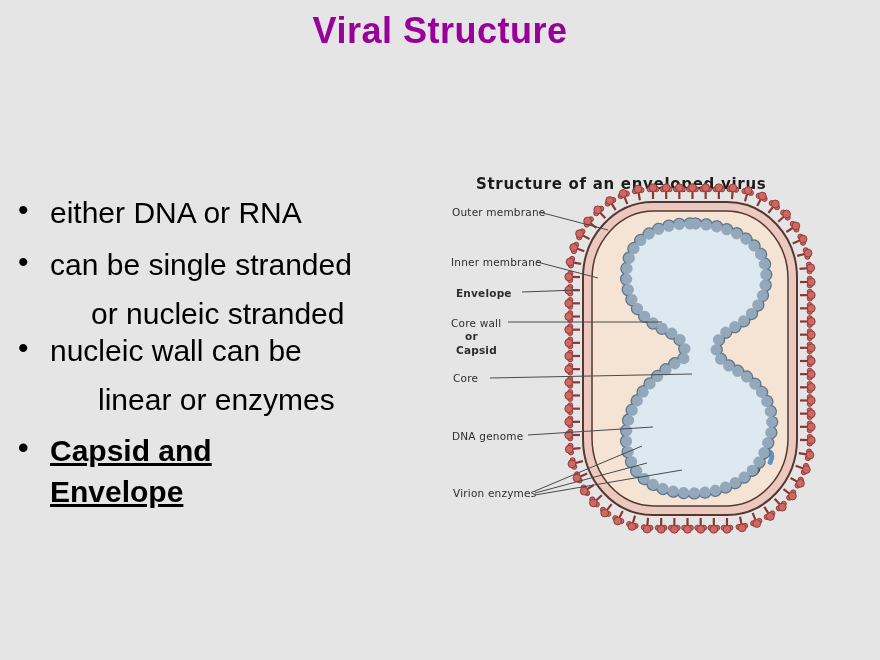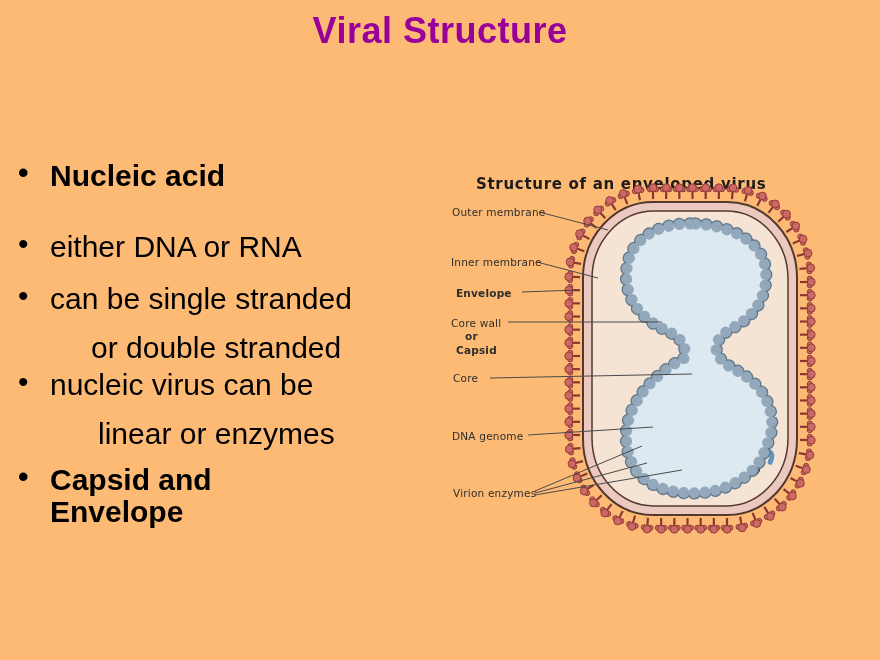--- a/index.html
+++ b/index.html
@@ -1,67 +1,64 @@
 <!DOCTYPE html>
 <html><head>
 <meta charset="utf-8">
 <style>
   html,body{margin:0;padding:0;background:#888;}
   .slide{
-    position:relative;width:880px;height:660px;background:#fdba74;
+    position:relative;width:880px;height:660px;background:#e5e5e5;
     font-family:"Liberation Sans",sans-serif;overflow:hidden;
   }
   .slide-title{
     position:absolute;top:10px;left:0;right:0;text-align:center;
     font-size:36px;font-weight:bold;color:#990099;letter-spacing:.5px;
   }
   ul.bullets{
     position:absolute;left:16px;top:159px;margin:0;padding:0;list-style:none;
     font-size:30px;color:#000;
   }
   ul.bullets li{position:relative;padding-left:34px;line-height:34px;margin-bottom:17px;}
   ul.bullets li::before{
     content:"\2022";position:absolute;left:2px;top:-3px;font-size:30px;color:#000;
   }
   ul.bullets li.bold{font-weight:bold;}
   ul.bullets li.mb18{margin-bottom:18px;margin-top:37px;}
   ul.bullets li.mb15{margin-bottom:3px;}
   ul.bullets li.mb13{margin-bottom:13px;}
-  ul.bullets li.wrap{line-height:32px;max-width:210px;}
+  ul.bullets li.wrap{line-height:41px;max-width:210px;text-decoration:underline;}
   .cont{margin-left:41px;margin-top:15px;line-height:34px;}
   .cont.deep{margin-left:48px;}
   .diagram{position:absolute;left:440px;top:170px;width:440px;height:390px;}
   .dtitle{font:bold 15px "DejaVu Sans",sans-serif;fill:#1c1c1c;letter-spacing:.7px;}
   .dlabel{font:10.5px "DejaVu Sans",sans-serif;fill:#2e2e2e;letter-spacing:.2px;}
   .dlabel.b{font-weight:bold;}
   .leader{stroke:#4a4a4a;stroke-width:1;fill:none;}
   .mline{stroke:#54382e;}
   svg circle.dot, svg rect.rod{stroke:#3f3f3f;stroke-width:1;}
   svg path.dna{fill:none;stroke-width:5;stroke-linecap:round;}
 </style>
 </head>
 <body>
 
 <div class="slide">
 
   <div class="slide-title">Viral Structure</div>
 
   <ul class="bullets">
-    <li class="bold">
-      <span>Nucleic acid</span>
-    </li>
     <li class="mb18">
       <span>either DNA or RNA</span>
     </li>
     <li class="mb15">
       <span>can be single stranded</span>
-      <div class="cont">or double stranded</div>
+      <div class="cont">or nucleic stranded</div>
     </li>
     <li class="mb13">
-      <span>nucleic virus can be</span>
+      <span>nucleic wall can be</span>
       <div class="cont deep">linear or enzymes</div>
     </li>
     <li class="bold wrap">
       <span>Capsid and Envelope</span>
     </li>
   </ul>
 
   <svg id="virus-svg" class="diagram" viewBox="0 0 440 390">
 
     <text x="36" y="19" class="dtitle">Structure of an enveloped virus</text>

